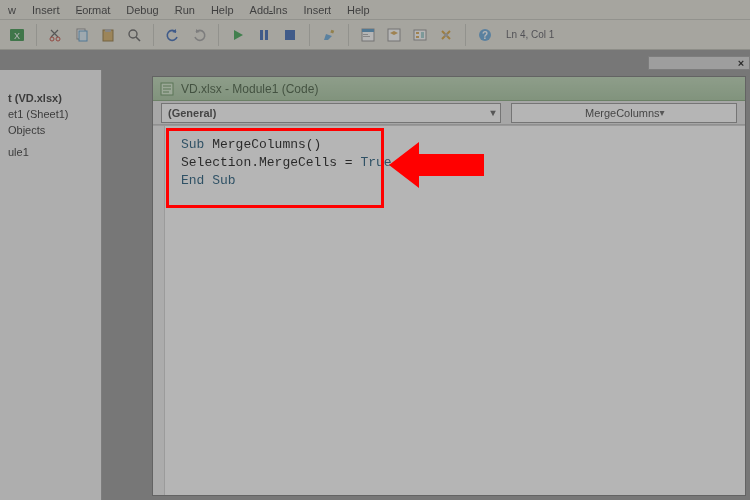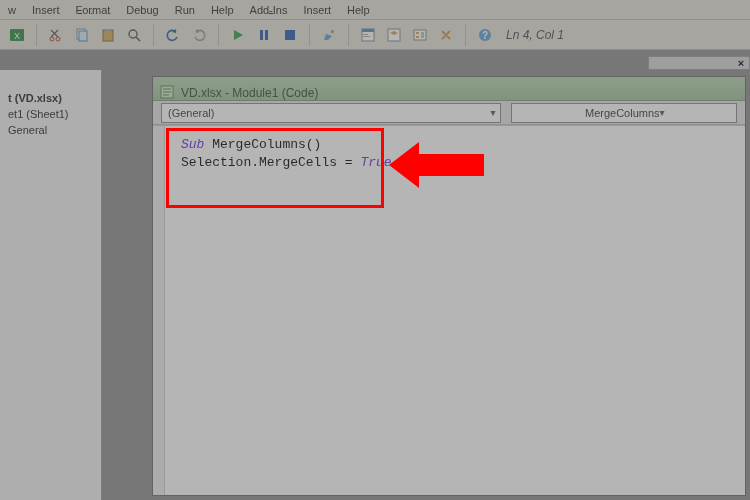--- a/index.html
+++ b/index.html
@@ -13,49 +13,49 @@
 
   
   .menubar { position: absolute; top: 0; left: 0; right: 0; height: 20px; background: #e4e2d8; display: flex; align-items: center; border-bottom: 1px solid #c0c0b6; z-index: 5; }
   .menubar .item { padding: 3px 8px; color: #2a2a2a; text-decoration: underline; text-decoration-color: #2a2a2a; text-underline-offset: -1px; }
   .menubar .no-u { text-decoration: none; }
 
   
   .toolbar { position: absolute; top: 20px; left: 0; right: 0; height: 30px; background: #e4e2d8; display: flex; align-items: center; gap: 4px; padding: 0 6px; border-bottom: 1px solid #b8b8ae; z-index: 5;}
   .sep { width: 1px; height: 22px; background: #c0c0b6; margin: 0 4px; }
   .tbtn { width: 22px; height: 22px; display: inline-flex; align-items: center; justify-content: center; border-radius: 2px; }
-  .status-text { margin-left: 6px; color: #4a4a52; font-size: 12px; font-style: italic; }
+  .status-text { margin-left: 6px; color: #4a4a52; font-size: 10px; }
 
   svg { display: block; }
 
   
   .client { position: absolute; top: 50px; left: 0; right: 0; bottom: 0; background: #8f8f8f; z-index: 1; }
 
   
   .project-pane { position: absolute; top: 60px; left: 0; width: 102px; bottom: 0; background: #f2f2f2; border-right: 1px solid #9a9a9a; z-index: 4; }
   .pane-close { position: absolute; top: 56px; right: 0px; left: auto; width: 102px; height: 14px; background: #d6d6d6; border: 1px solid #9a9a9a; display: flex; justify-content: flex-end; align-items: center; padding-right: 2px; font-weight: bold; font-size: 10px; z-index: 6;}
   .pane-close .x { width: 12px; height: 12px; display:flex; align-items:center; justify-content:center; font-size: 11px;}
   .tree { position: absolute; top: 90px; left: 0; width: 102px; color: #222; font-size: 11px; line-height: 16px; padding-left: 8px; z-index: 5;}
   .tree .bold { font-weight: bold; }
   .tree .row { white-space: nowrap; overflow: hidden; }
 
   
   .code-window { position: absolute; top: 76px; left: 152px; right: 4px; bottom: 4px; background: #f0f0f0; border: 1px solid #6b6b6b; z-index: 3; }
-  .code-title { height: 24px; background: linear-gradient(#b8d4b1,#a1c299); display: flex; align-items: flex-end; gap: 6px; padding: 0 6px; color: #314b2c; font-size: 12px; border-bottom: 1px solid #7aa071;}
+  .code-title { height: 24px; background: linear-gradient(#b8d4b1,#a1c299); display: flex; align-items: center; gap: 6px; padding: 0 6px; color: #314b2c; font-size: 12px; border-bottom: 1px solid #7aa071;}
   .code-title .icon { width: 16px; height: 16px; display: inline-flex; align-items:center; justify-content:center; }
   .dropdown-row { height: 24px; background: #e6e6e6; display: flex; align-items: center; gap: 10px; padding: 4px 8px; border-bottom: 1px solid #bcbcbc;}
   .dropdown { height: 20px; background: #fff; border: 1px solid #8a8a8a; display: flex; align-items: center; justify-content: space-between; padding: 0 4px 0 6px; font-size: 11px; color: #333; }
-  .dropdown.left { flex: 1 1 60%; }
+  .dropdown.left { flex: 1 1 60%; font-weight: bold; }
   .dropdown.right { flex: 1 1 40%; justify-content: center; }
   .chev { font-size: 10px; color: #555; }
 
   .code-body { position: absolute; top: 48px; left: 0; right: 0; bottom: 0; background: #fff; border-top: 1px solid #ccc; }
   .code-gutter { position: absolute; left: 0; top: 0; bottom: 0; width: 12px; background: #eee; border-right: 1px solid #d0d0d0; }
   .code-text { position: absolute; left: 28px; top: 10px; font-family: "Courier New", monospace; font-size: 13px; line-height: 18px; color: #000; }
-  .kw { color: #6d28d9; font-style: italic; }
+  .kw { color: #0c4a6e; }
 
   
   .red-box { position: absolute; border: 3px solid #ff0000; z-index: 60; pointer-events: none; }
   .arrow { position: absolute; z-index: 60; pointer-events: none; }
 </style>
 </head>
 <body>
 
 <div class="menubar">
   <span class="item no-u">w</span>
@@ -181,22 +181,23 @@
 <div class="client"></div>
 
 <div class="pane-close">
   <span class="x">×</span>
 </div>
 
 <div class="project-pane" style="top:70px;"></div>
 <div class="tree">
   <div class="row bold">t (VD.xlsx)</div>
   <div class="row">et1 (Sheet1)</div>
-  <div class="row">General</div>
+  <div class="row">Objects</div>
   <div class="row" style="height:6px;"></div>
+  <div class="row">ule1</div>
 </div>
 
 <div class="code-window">
   <div class="code-title">
     <span class="icon">
       <svg width="14" height="14">
           <rect x="1" y="1" width="12" height="12" fill="#cfe8c8" stroke="#5a8a52"></rect>
           <line x1="3" y1="4" x2="11" y2="4" stroke="#5a8a52"></line>
           <line x1="3" y1="7" x2="11" y2="7" stroke="#5a8a52"></line>
           <line x1="3" y1="10" x2="9" y2="10" stroke="#5a8a52"></line>
@@ -212,20 +213,21 @@
     <div class="dropdown right">
       <span>MergeColumns</span>
       <span class="chev">▾</span>
     </div>
   </div>
   <div class="code-body">
     <div class="code-gutter"></div>
     <div class="code-text">
       <div><span class="kw">Sub</span><span> MergeColumns()</span></div>
       <div><span>Selection.MergeCells = </span><span class="kw">True</span></div>
+      <div><span class="kw">End Sub</span></div>
     </div>
   </div>
 </div>
 
 <div class="grey-wash"></div>
 
 <div class="red-box" style="top:128px; left:166px; width:218px; height:80px;"></div>
 
 <svg class="arrow" style="top:130px; left:384px;" width="110" height="80">
   <polygon points="5,35 35,12 35,24 100,24 100,46 35,46 35,58" fill="#ff0000"></polygon>

